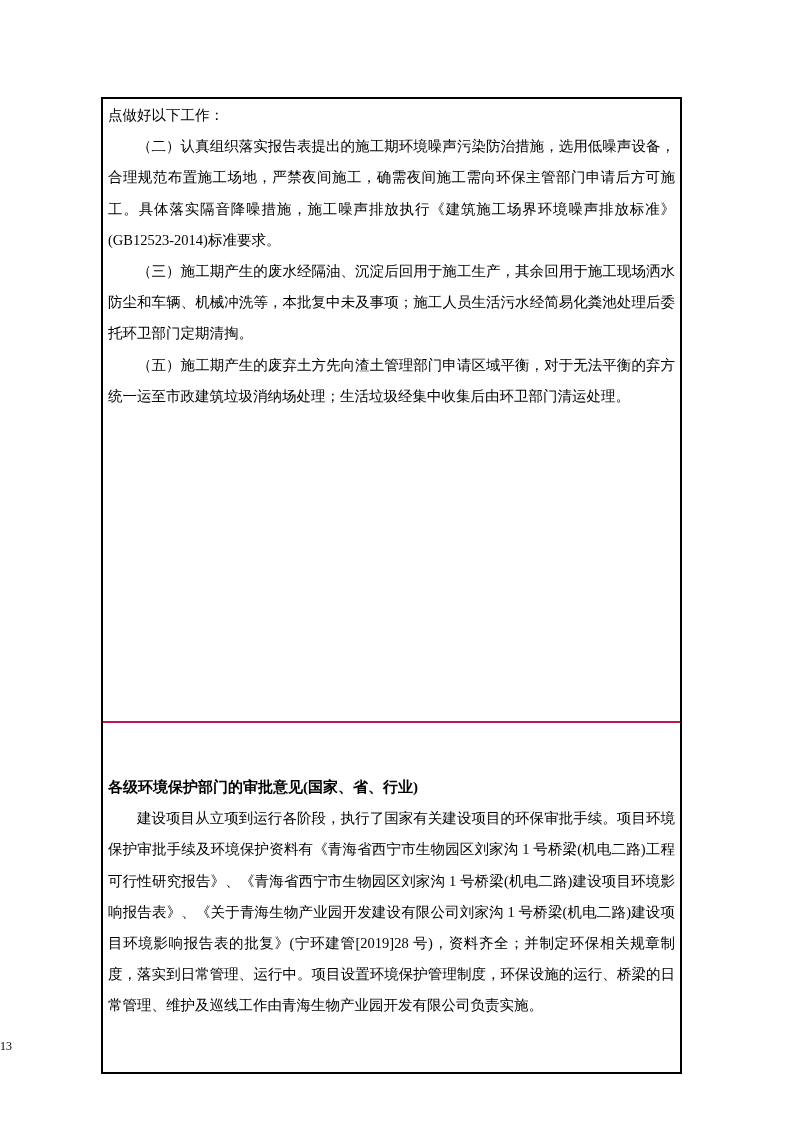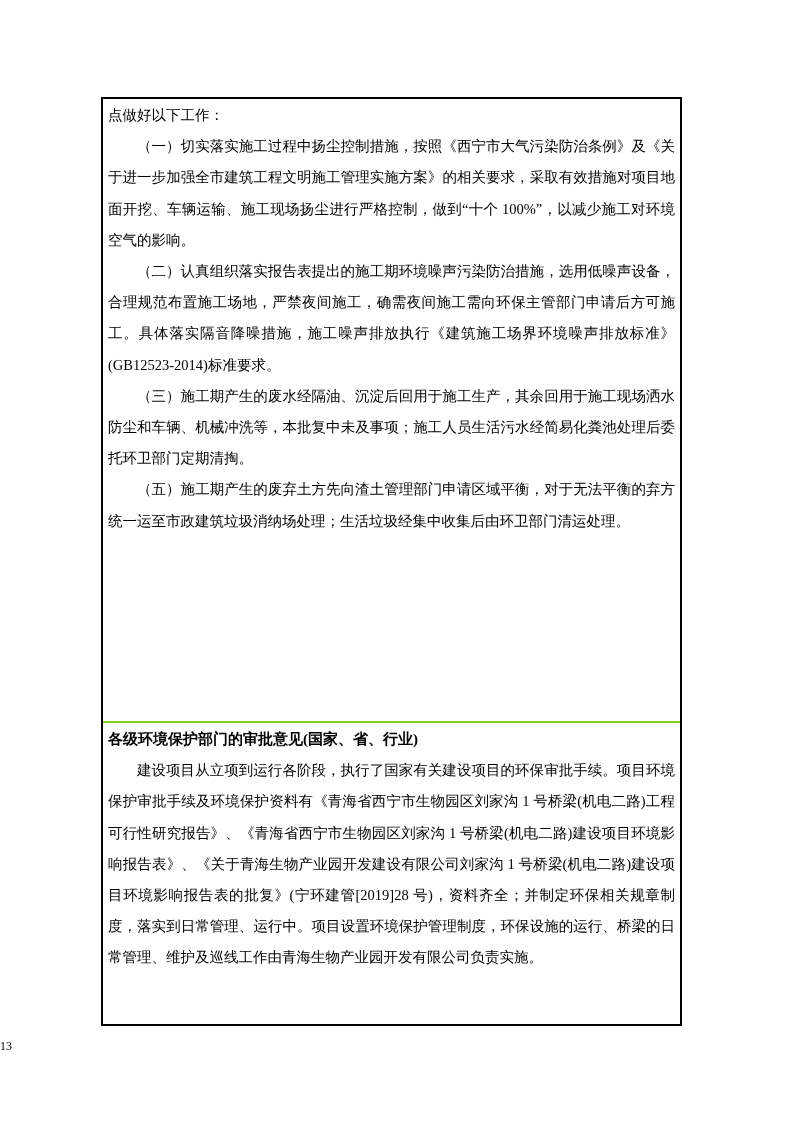--- a/index.html
+++ b/index.html
@@ -27,24 +27,25 @@
   .cell {
     box-sizing: border-box;
     padding: 1px 5px 0 5px;
     overflow: hidden;
     font-size: 14.5px;
     line-height: 31.2px;
     text-align: justify;
   }
   .cell-1 {
     height: 624px;
-    border-bottom: 2px solid #84cc16;
+    border-bottom: 2px solid #be185d;
   }
   .cell-2 {
     height: 301px;
+    margin-top: 48px;
   }
   .para {
     margin: 0;
   }
   .para.indent {
     text-indent: 2em;
   }
   .section-heading {
     margin: 0;
     font-weight: bold;
@@ -62,21 +63,20 @@
     line-height: 16px;
   }
 </style>
 </head>
 <body>
 
 <div class="page">
   <div class="doc-table">
     <div class="cell cell-1">
         <p class="para">点做好以下工作：</p>
-        <p class="para indent">（一）切实落实施工过程中扬尘控制措施，按照《西宁市大气污染防治条例》及《关于进一步加强全市建筑工程文明施工管理实施方案》的相关要求，采取有效措施对项目地面开挖、车辆运输、施工现场扬尘进行严格控制，做到“十个 100%”，以减少施工对环境空气的影响。</p>
         <p class="para indent">（二）认真组织落实报告表提出的施工期环境噪声污染防治措施，选用低噪声设备，合理规范布置施工场地，严禁夜间施工，确需夜间施工需向环保主管部门申请后方可施工。具体落实隔音降噪措施，施工噪声排放执行《建筑施工场界环境噪声排放标准》(GB12523-2014)标准要求。</p>
         <p class="para indent">（三）施工期产生的废水经隔油、沉淀后回用于施工生产，其余回用于施工现场洒水防尘和车辆、机械冲洗等，本批复中未及事项；施工人员生活污水经简易化粪池处理后委托环卫部门定期清掏。</p>
         <p class="para indent">（五）施工期产生的废弃土方先向渣土管理部门申请区域平衡，对于无法平衡的弃方统一运至市政建筑垃圾消纳场处理；生活垃圾经集中收集后由环卫部门清运处理。</p>
       </div>
     <div class="cell cell-2">
       <p class="section-heading">各级环境保护部门的审批意见(国家、省、行业)</p>
       <div>
           <p class="para indent">建设项目从立项到运行各阶段，执行了国家有关建设项目的环保审批手续。项目环境保护审批手续及环境保护资料有《青海省西宁市生物园区刘家沟 1 号桥梁(机电二路)工程可行性研究报告》、《青海省西宁市生物园区刘家沟 1 号桥梁(机电二路)建设项目环境影响报告表》、《关于青海生物产业园开发建设有限公司刘家沟 1 号桥梁(机电二路)建设项目环境影响报告表的批复》(宁环建管[2019]28 号)，资料齐全；并制定环保相关规章制度，落实到日常管理、运行中。项目设置环境保护管理制度，环保设施的运行、桥梁的日常管理、维护及巡线工作由青海生物产业园开发有限公司负责实施。</p>
         </div>
     </div>

